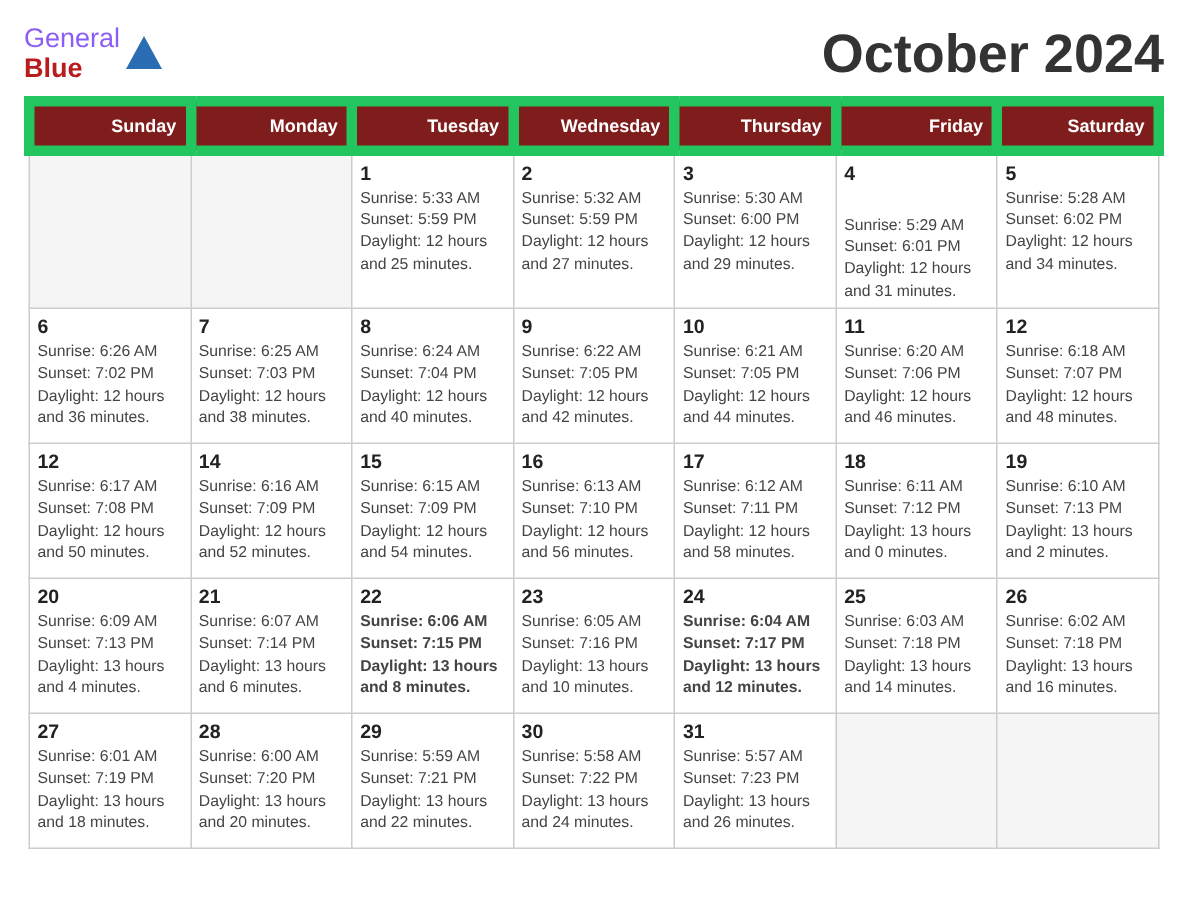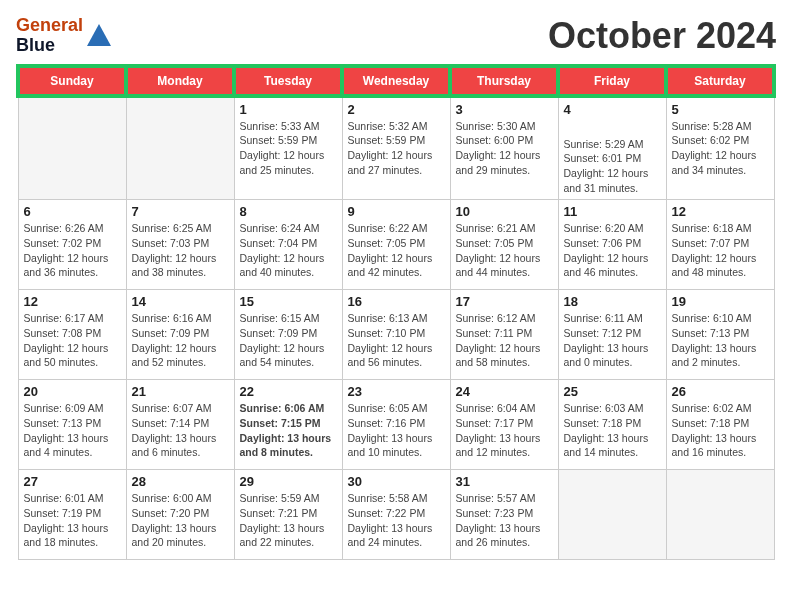--- a/index.html
+++ b/index.html
@@ -20,27 +20,27 @@
       display: flex;
       align-items: center;
     }
     .logo-text {
       display: flex;
       flex-direction: column;
       line-height: 1.1;
     }
     .logo-general {
       font-size: 18px;
-      font-weight: bold;
-      color: #c2410c;
+      font-weight: normal;
+      color: #8b5cf6;
     }
     .logo-blue {
       font-size: 18px;
       font-weight: bold;
-      color: #0f172a;
+      color: #b91c1c;
     }
     .logo-icon {
       width: 28px;
       height: 28px;
       margin-left: 2px;
     }
     .title-block {
       text-align: right;
     }
     .month-title {
@@ -52,27 +52,27 @@
     .location {
       font-size: 15px;
       color: #333;
     }
     .calendar {
       width: 100%;
       border-collapse: collapse;
       font-size: 11px;
     }
     .calendar th {
-      background: #ef4444;
+      background: #7f1d1d;
       color: #fff;
-      text-align: center;
+      text-align: right;
       padding: 6px 6px;
       font-size: 12px;
       font-weight: bold;
-      border: 4px solid #22c55e;
+      border: 7px solid #22c55e;
     }
     .calendar td {
       border: 1px solid #ccc;
       vertical-align: top;
       padding: 4px 5px;
       height: 90px;
       width: 107px;
       background: #fff;
     }
     .calendar td.empty {
@@ -287,21 +287,21 @@
         </td>
         <td>
           <span class="day-num">23</span>
           <div class="day-info" style="white-space: pre-line;">Sunrise: 6:05 AM
 Sunset: 7:16 PM
 Daylight: 13 hours
 and 10 minutes.</div>
         </td>
         <td>
           <span class="day-num">24</span>
-          <div class="day-info" style="white-space: pre-line;">Sunrise: 6:04 AM
+          <div class="day-info" style="white-space: pre-line; font-weight: bold;">Sunrise: 6:04 AM
 Sunset: 7:17 PM
 Daylight: 13 hours
 and 12 minutes.</div>
         </td>
         <td>
           <span class="day-num">25</span>
           <div class="day-info" style="white-space: pre-line;">Sunrise: 6:03 AM
 Sunset: 7:18 PM
 Daylight: 13 hours
 and 14 minutes.</div>

